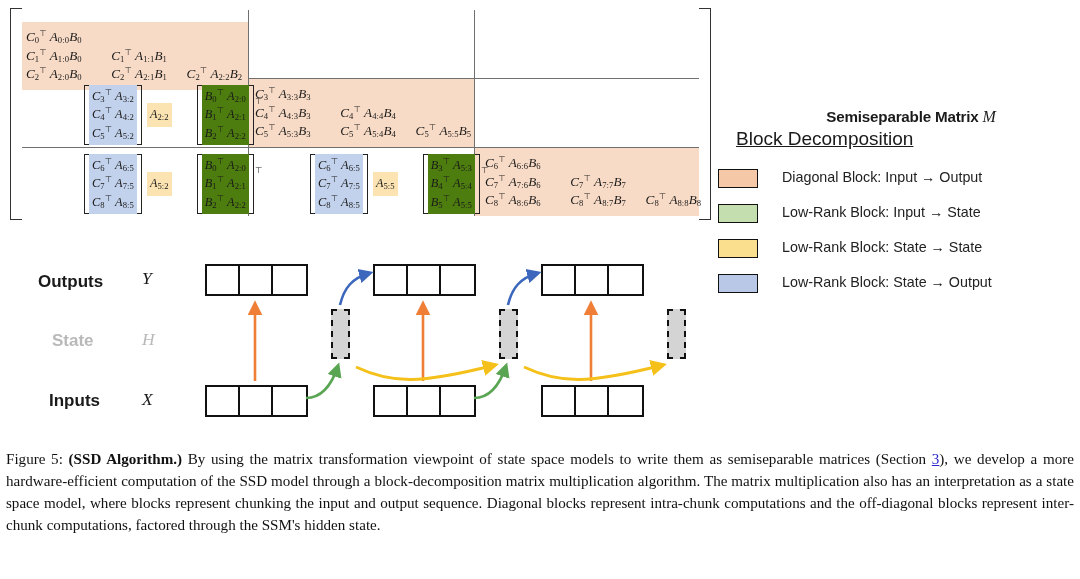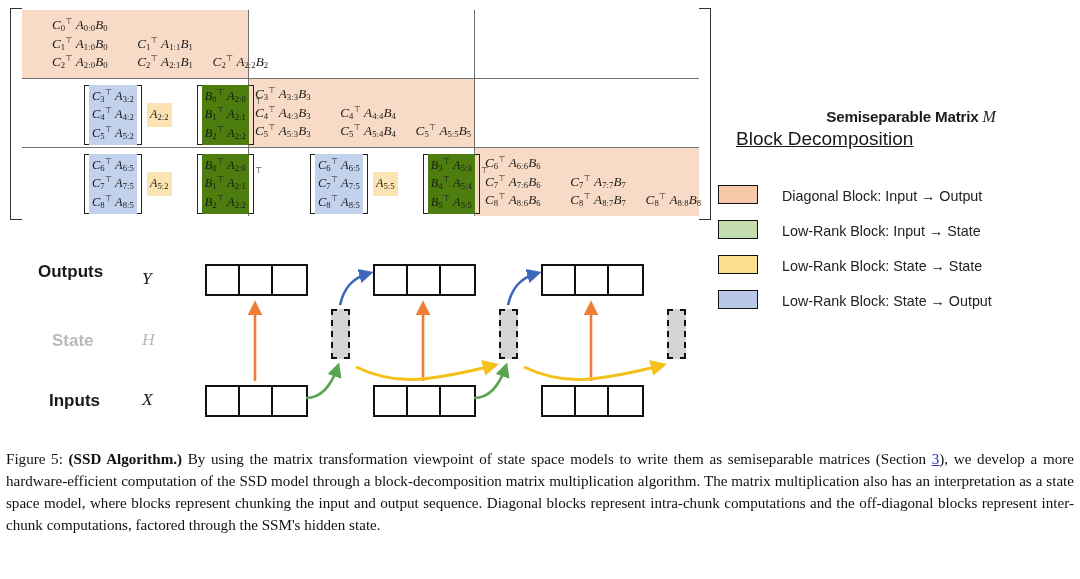--- a/index.html
+++ b/index.html
@@ -45,21 +45,21 @@
   .amid{background:#fbe3b2;padding:4px 3px;font-size:12.2px;margin:0 5px;}
 
   
   .legend{position:absolute;left:718px;top:108px;width:356px;
           font-family:"Liberation Sans",sans-serif;}
   .legend-title{font-weight:bold;font-size:15.2px;letter-spacing:-0.2px;
                 text-align:center;margin-left:30px;}
   .legend-title .mi{font-weight:normal;font-size:16px;font-family:"Liberation Serif",serif;}
   .legend-sub{font-size:19px;text-decoration:underline;margin-left:18px;margin-top:2px;}
   .legend-rows{margin-top:19px;}
-  .lrow{display:flex;align-items:flex-end;height:35px;}
+  .lrow{display:flex;align-items:flex-start;height:35px;}
   .swatch{width:40px;height:19px;border:1.8px solid #111;box-sizing:border-box;flex:0 0 auto;}
   .ltext{margin-left:24px;font-size:14.3px;white-space:nowrap;color:#222;}
 
   
   .diagram{position:absolute;left:0;top:248px;width:720px;height:190px;}
   .dlabel{position:absolute;font-family:"Liberation Sans",sans-serif;
           font-weight:bold;font-size:17px;}
   .dsym{position:absolute;font-family:"Liberation Serif",serif;
         font-style:italic;font-size:17.5px;}
   .gray{color:#b9b9b9;}
@@ -89,21 +89,21 @@
   <div class="matrix-area">
     <div class="bracket left"></div>
     <div class="bracket right"></div>
 
     <div class="grid">
       <div class="hline" style="top:68px"></div>
       <div class="hline" style="top:137px"></div>
       <div class="vline" style="left:226px"></div>
       <div class="vline" style="left:452px"></div>
 
-      <div class="cell diag" style="left:0;top:0;width:226px;height:68px;padding-left:26px;">
+      <div class="cell diag" style="left:0;top:12px;width:226px;height:68px;">
         <div style="padding:6px 0 0 4px;">
           <span class="mrow">
             <span class="pad" style="width:108px;display:inline-block;"><span class="mi">C<span class="sub">0</span><span class="tp">⊤</span></span> <span class="mi">A<span class="sub">0:0</span></span><span class="mi">B<span class="sub">0</span></span></span>
           </span>
           <span class="mrow">
             <span class="pad" style="width:82px;display:inline-block;"><span class="mi">C<span class="sub">1</span><span class="tp">⊤</span></span> <span class="mi">A<span class="sub">1:0</span></span><span class="mi">B<span class="sub">0</span></span></span>
             <span class="pad"><span class="mi">C<span class="sub">1</span><span class="tp">⊤</span></span> <span class="mi">A<span class="sub">1:1</span></span><span class="mi">B<span class="sub">1</span></span></span>
           </span>
           <span class="mrow">
             <span class="pad" style="width:82px;display:inline-block;"><span class="mi">C<span class="sub">2</span><span class="tp">⊤</span></span> <span class="mi">A<span class="sub">2:0</span></span><span class="mi">B<span class="sub">0</span></span></span>
@@ -228,21 +228,21 @@
       </div>
       <div class="lrow">
         <span class="swatch" style="background:#b9c8e6"></span>
         <span class="ltext">Low-Rank Block: State → Output</span>
       </div>
     </div>
   </div>
 
   <div class="diagram">
 
-    <div class="dlabel" style="left:38px;top:14px;">Outputs</div>
+    <div class="dlabel" style="left:38px;top:24px;">Outputs</div>
     <div class="dsym" style="left:142px;top:20px;">Y</div>
 
     <div class="dlabel gray" style="left:52px;top:83px;">State</div>
     <div class="dsym gray" style="left:142px;top:81px;">H</div>
 
     <div class="dlabel" style="left:49px;top:143px;">Inputs</div>
     <div class="dsym" style="left:142px;top:141px;">X</div>
 
     <div class="seqbox" style="left:205px;top:16px;">
       <div class="c"></div>

